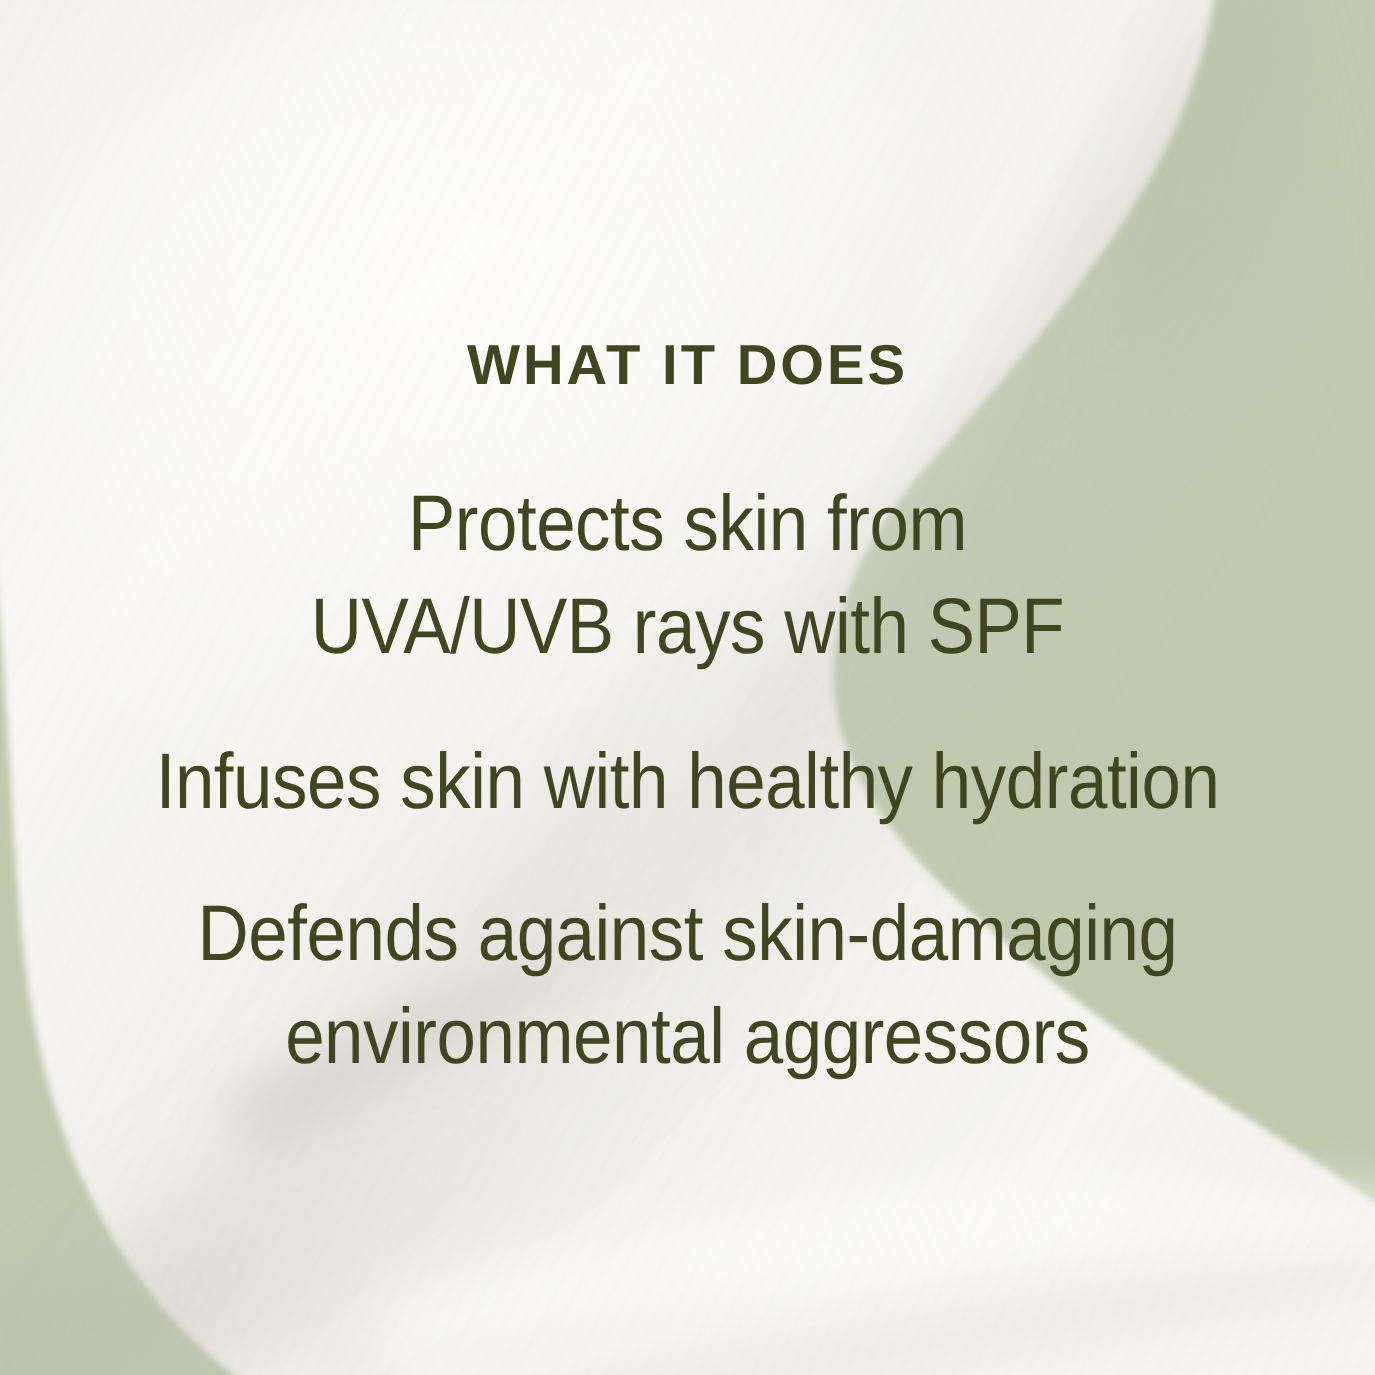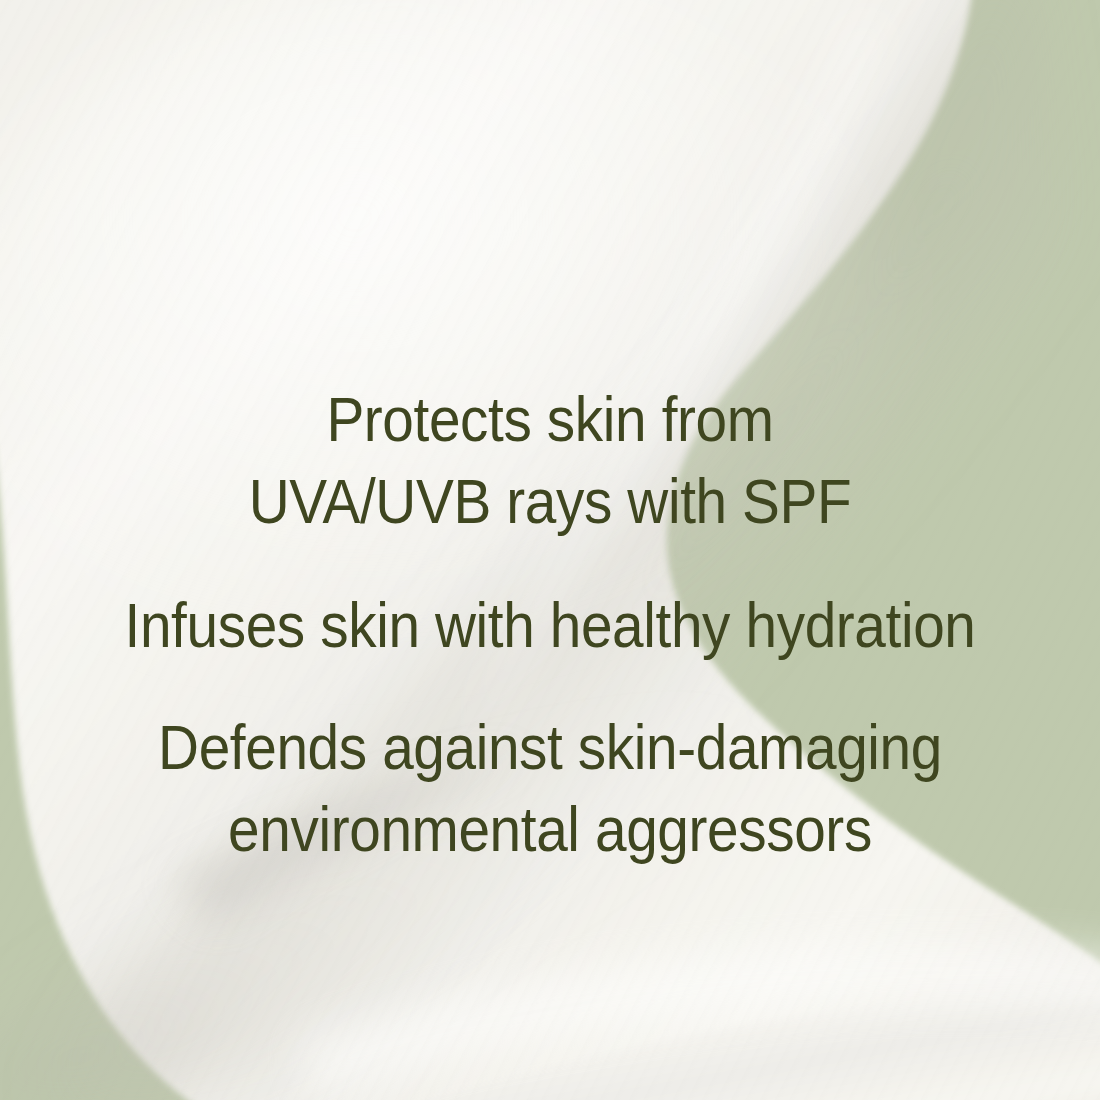--- a/index.html
+++ b/index.html
@@ -172,20 +172,21 @@
     <path d="M 950,180 C 880,300 800,410 720,510 C 660,584 610,650 580,720 C 630,620 700,520 780,420 C 855,326 920,250 965,175 Z" fill="#b5b2a9" opacity=".30" filter="url(#blurMid)"></path>
     <path d="M 170,880 C 280,820 400,778 530,752 C 420,800 310,856 215,924 Z" fill="#a9a69d" opacity=".26" filter="url(#blurMid)"></path>
 
     <rect x="0" y="0" width="1100" height="1100" fill="#efe9dc" opacity=".05"></rect>
   </svg>
 
   <div class="grain"></div>
 
   <div class="content">
 
+    <div class="eyebrow">WHAT IT DOES</div>
 
     <div class="benefit" id="benefit-0">
       <span class="ln">Protects skin from</span>
       <span class="ln">UVA/UVB rays with SPF</span>
     </div>
 
     <div class="benefit" id="benefit-1">
       <span class="ln">Infuses skin with healthy hydration</span>
     </div>
 

